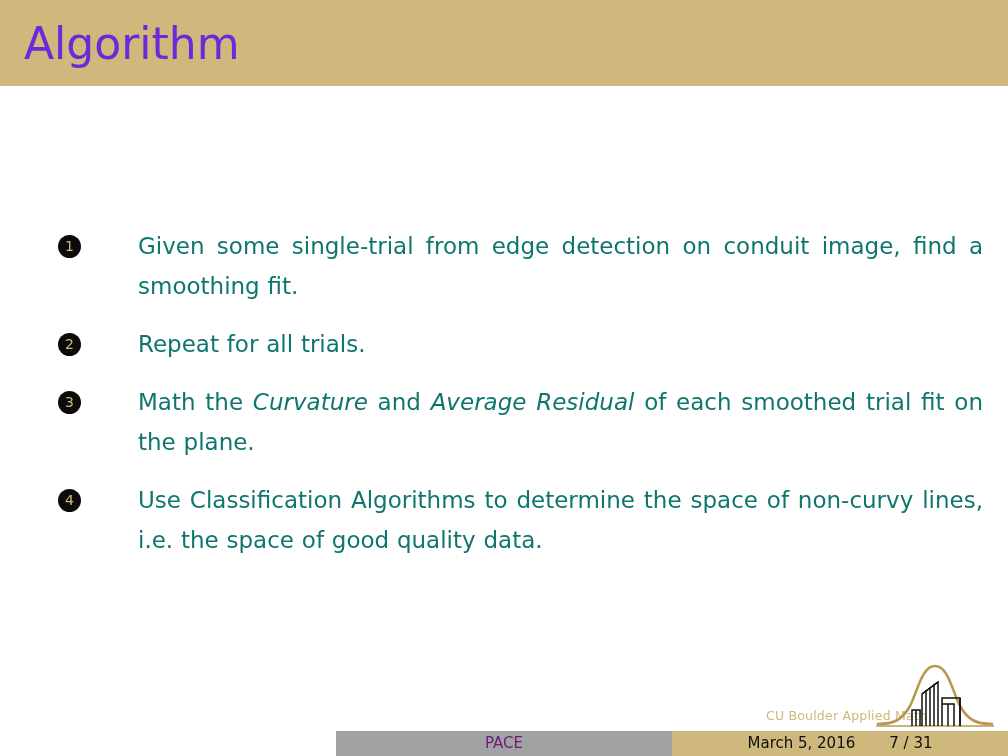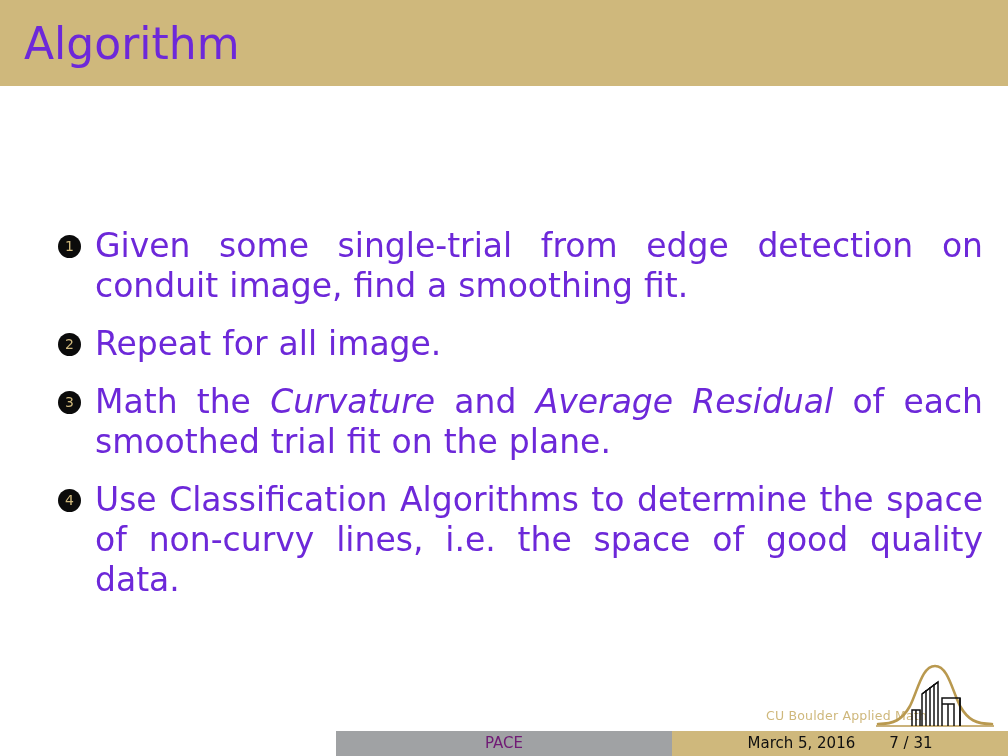--- a/index.html
+++ b/index.html
@@ -65,27 +65,28 @@
     font-size: 14px;
     line-height: 23px;
     text-align: center;
     font-family: "DejaVu Sans", sans-serif;
     margin-top: 9px;
     margin-right: 14px;
     user-select: none;
   }
   .enum-text {
     flex: 1 1 auto;
-    font-size: 33px;
+    font-size: 23px;
     line-height: 40px;
-    color: #6d28d9;
+    color: #0f766e;
     font-weight: 400;
     text-align: justify;
     text-justify: inter-word;
     word-spacing: 0.5px;
+    margin-left: 43px;
   }
   .enum-text em {
     font-style: italic;
   }
 
   
   .logo-wrap {
     position: absolute;
     left: 766px;
     top: 660px;
@@ -160,21 +161,21 @@
 
   <ol class="enum-list" style="list-style:none;margin:0;padding:0;">
 
     <li class="enum-item">
       <span class="enum-marker">1</span>
       <span class="enum-text"><span>Given some single-trial from edge detection on conduit image, find a smoothing fit.</span></span>
     </li>
 
     <li class="enum-item">
       <span class="enum-marker">2</span>
-      <span class="enum-text"><span>Repeat for all image.</span></span>
+      <span class="enum-text"><span>Repeat for all trials.</span></span>
     </li>
 
     <li class="enum-item">
       <span class="enum-marker">3</span>
       <span class="enum-text"><span>Math the </span><em>Curvature</em><span> and </span><em>Average Residual</em><span> of each smoothed trial fit on the plane.</span></span>
     </li>
 
     <li class="enum-item">
       <span class="enum-marker">4</span>
       <span class="enum-text"><span>Use Classification Algorithms to determine the space of non-curvy lines, i.e. the space of good quality data.</span></span>

